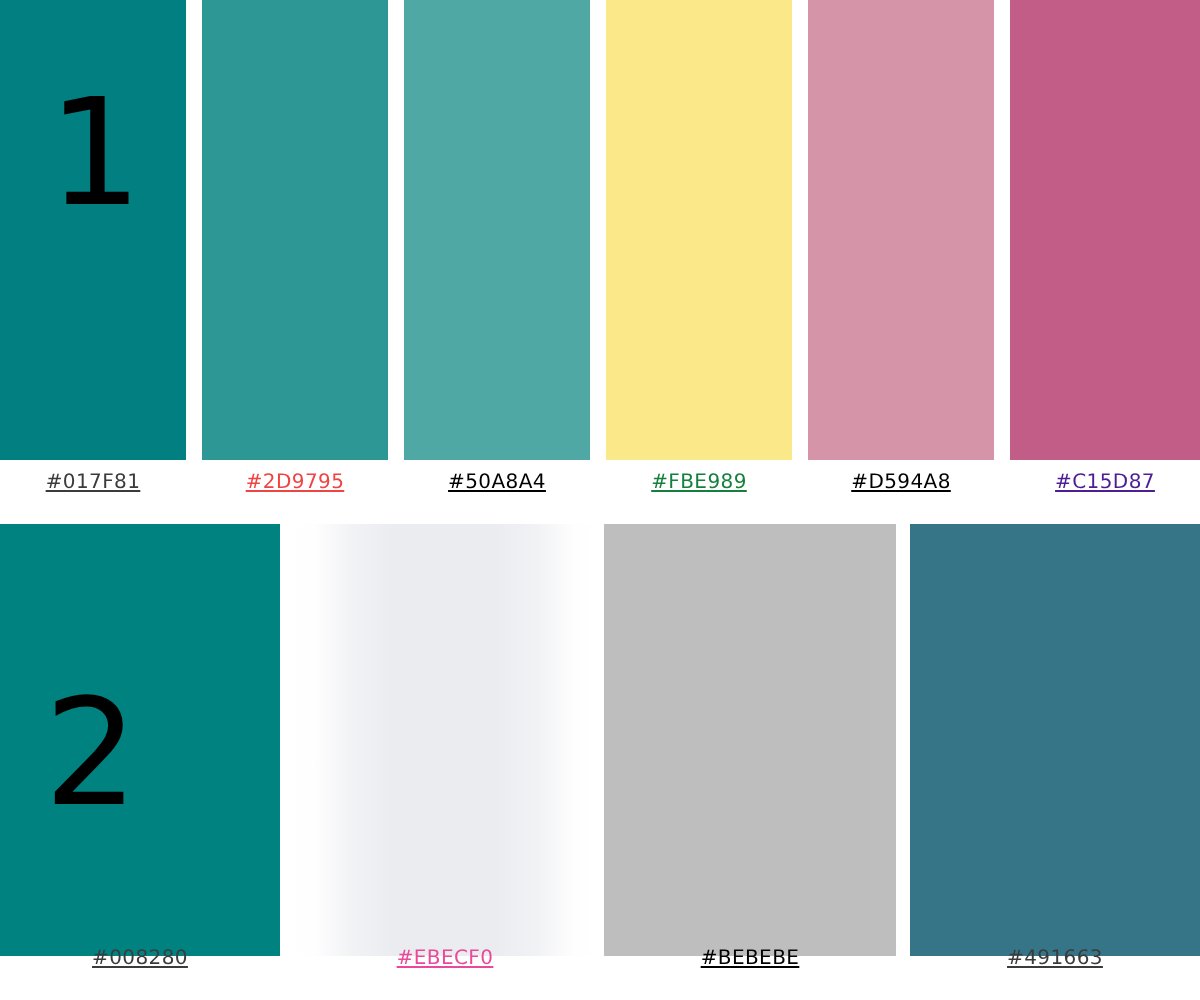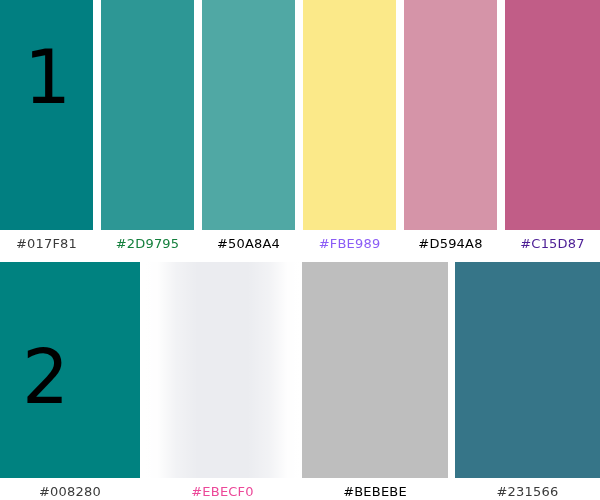--- a/index.html
+++ b/index.html
@@ -47,27 +47,28 @@
   #row-1 .swatch-chip { height: 230px; }
   #row-2 .swatch-chip { height: 216px; }
 
   .swatch-label {
     position: absolute;
     left: 0;
     width: 100%;
     text-align: center;
     color: #3b3b3b;
     font-family: "DejaVu Sans", "Liberation Sans", sans-serif;
-    font-size: 13px;
+    font-size: 10px;
     letter-spacing: 0.2px;
     white-space: nowrap;
+    text-decoration: underline;
   }
 
   #row-1 .swatch-label { top: 236px; }
-  #row-2 .swatch-label { top: 222px; }
+  #row-2 .swatch-label { top: 212px; }
 
   .swatch-number {
     position: absolute;
     color: #000000;
     font-family: "DejaVu Sans", "Liberation Sans", sans-serif;
     font-size: 74px;
     font-weight: 400;
     line-height: 1;
     user-select: none;
   }
@@ -99,29 +100,29 @@
 
   <div class="palette-row" id="row-1">
     <div class="swatch-cell" style="left: 0px; width: 93px;">
       <div class="swatch-chip" style="background: rgb(1, 127, 129);">
         <span class="swatch-number" style="color: rgb(0, 0, 0);">1</span>
       </div>
       <div class="swatch-label" style="color: rgb(59, 59, 59);">#017F81</div>
     </div>
     <div class="swatch-cell" style="left: 101px; width: 93px;">
       <div class="swatch-chip" style="background: rgb(45, 151, 149);"></div>
-      <div class="swatch-label" style="color: #15803d;">#2D9795</div>
+      <div class="swatch-label" style="color: #ef4444;">#2D9795</div>
     </div>
     <div class="swatch-cell" style="left: 202px; width: 93px;">
       <div class="swatch-chip" style="background: rgb(80, 168, 164);"></div>
       <div class="swatch-label" style="color: #000000;">#50A8A4</div>
     </div>
     <div class="swatch-cell" style="left: 303px; width: 93px;">
       <div class="swatch-chip" style="background: rgb(251, 233, 137);"></div>
-      <div class="swatch-label" style="color: #8b5cf6;">#FBE989</div>
+      <div class="swatch-label" style="color: #15803d;">#FBE989</div>
     </div>
     <div class="swatch-cell" style="left: 404px; width: 93px;">
       <div class="swatch-chip" style="background: rgb(213, 148, 168);"></div>
       <div class="swatch-label" style="color: #000000;">#D594A8</div>
     </div>
     <div class="swatch-cell" style="left: 505px; width: 95px;">
       <div class="swatch-chip" style="background: rgb(193, 93, 135);"></div>
       <div class="swatch-label" style="color: #4c1d95;">#C15D87</div>
     </div>
   </div>
@@ -136,17 +137,17 @@
     <div class="swatch-cell" style="left: 145px; width: 155px;">
       <div class="swatch-chip soft-edges" style="background: rgb(235, 236, 240);"></div>
       <div class="swatch-label" style="color: #ec4899;">#EBECF0</div>
     </div>
     <div class="swatch-cell" style="left: 302px; width: 146px;">
       <div class="swatch-chip" style="background: rgb(190, 190, 190);"></div>
       <div class="swatch-label" style="color: #000000;">#BEBEBE</div>
     </div>
     <div class="swatch-cell" style="left: 455px; width: 145px;">
       <div class="swatch-chip" style="background: rgb(54, 117, 136);"></div>
-      <div class="swatch-label" style="color: rgb(59, 59, 59);">#231566</div>
+      <div class="swatch-label" style="color: rgb(59, 59, 59);">#491663</div>
     </div>
   </div>
 
 </div>
 
 </body></html>

